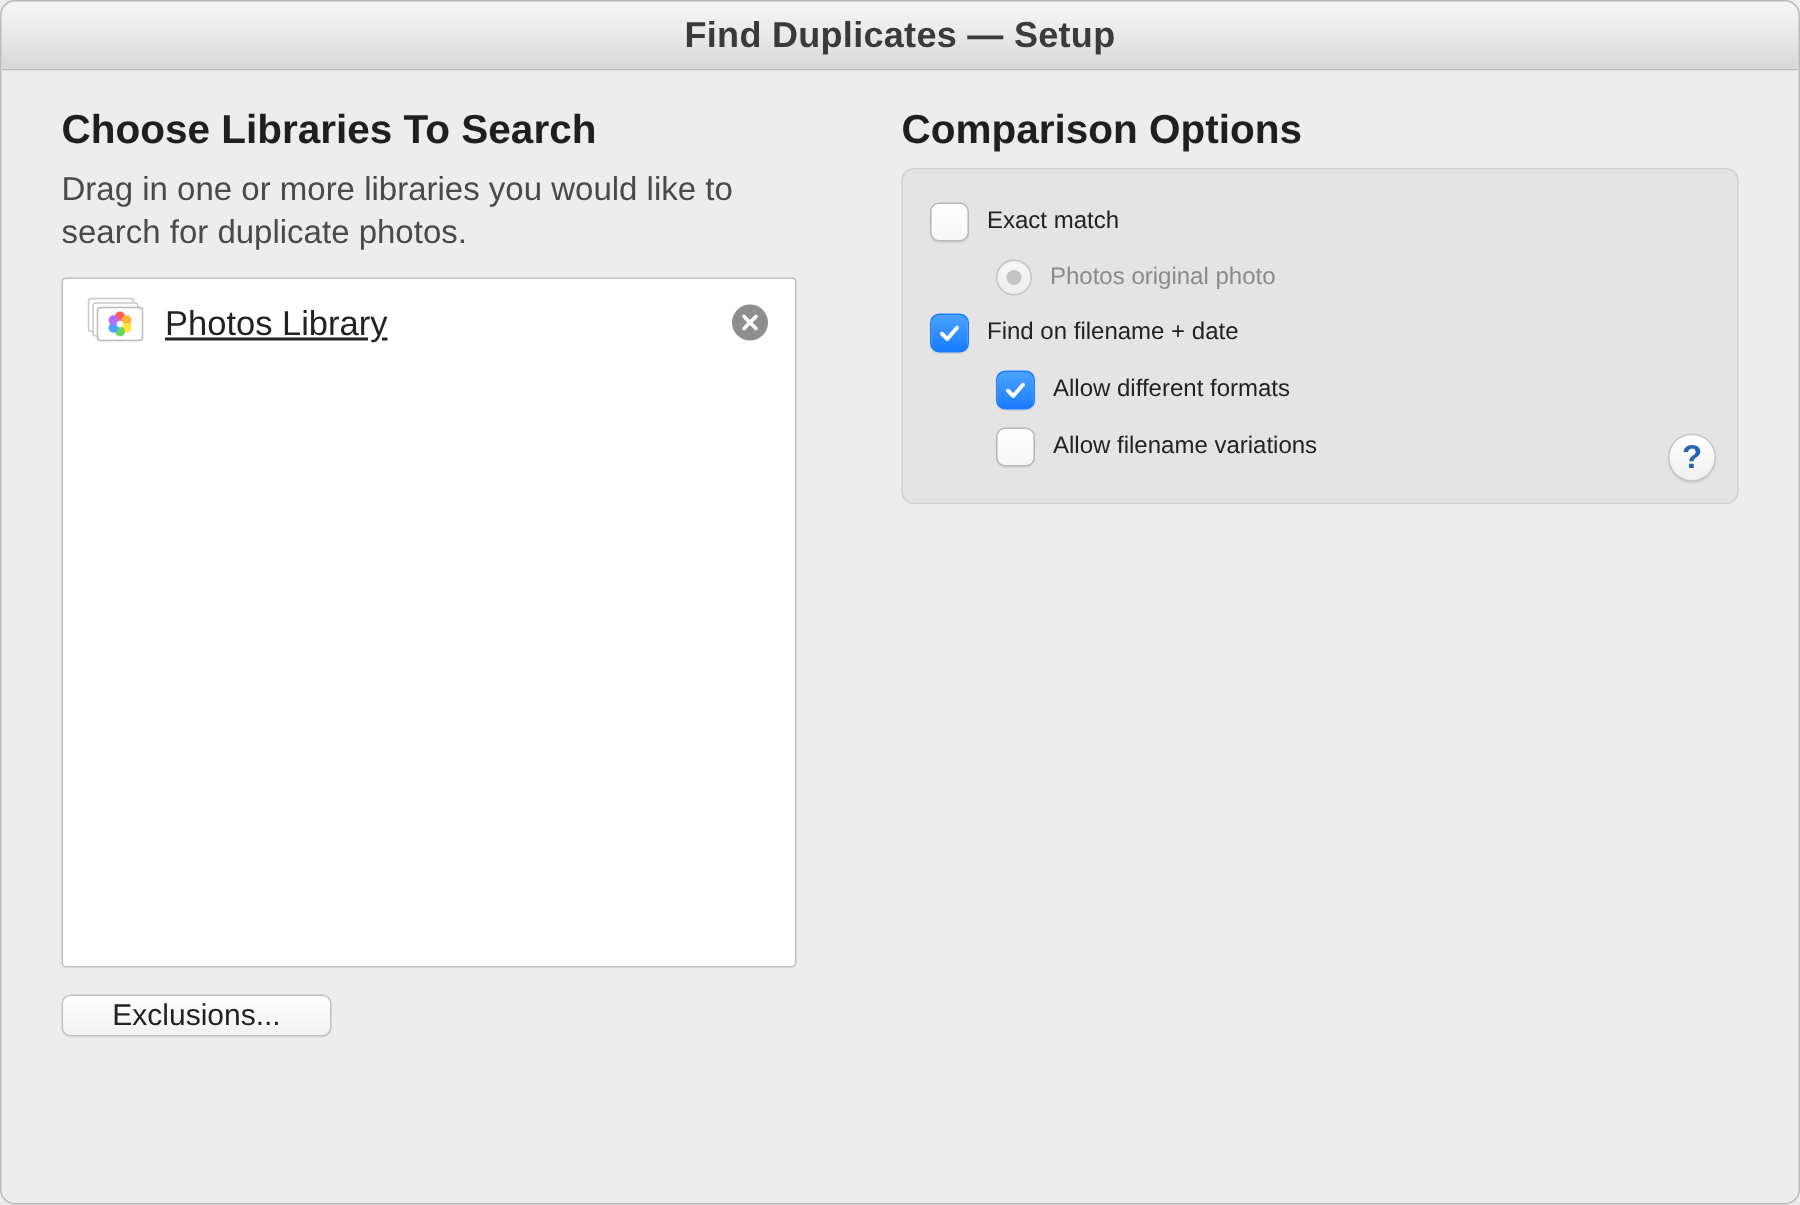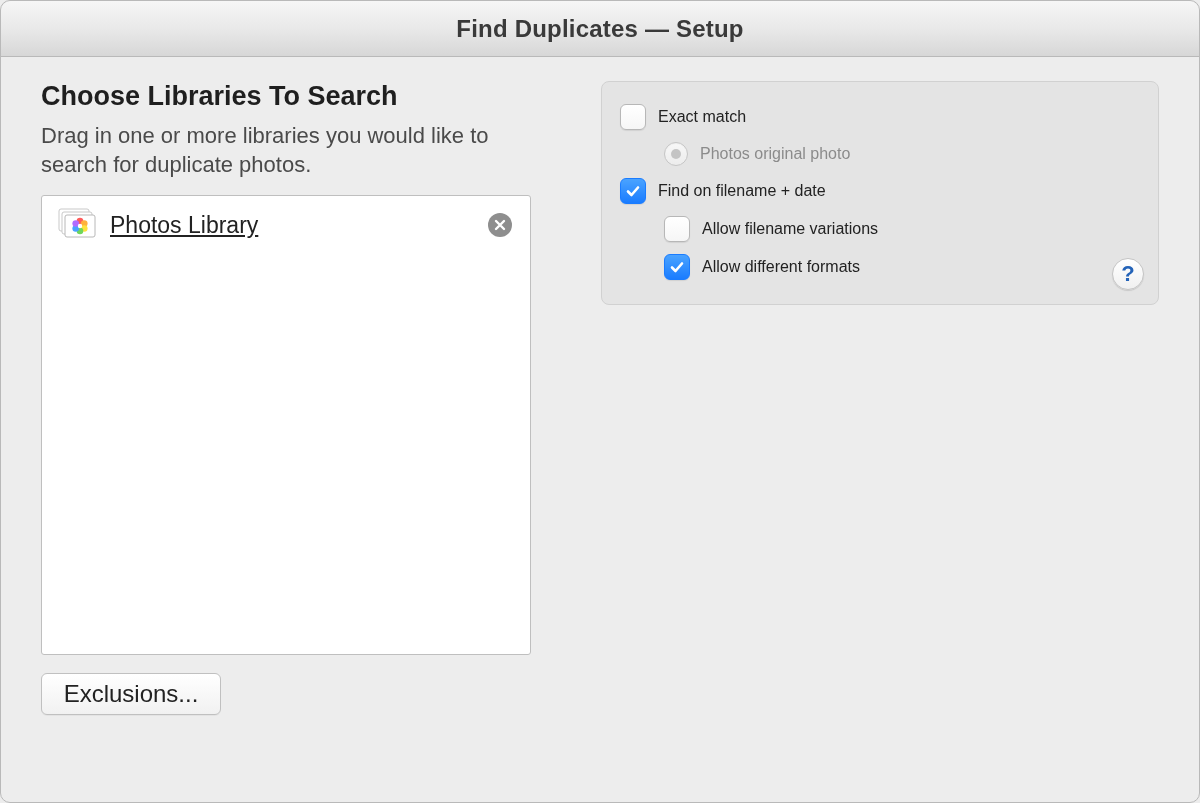--- a/index.html
+++ b/index.html
@@ -7,21 +7,21 @@
   body {
     font-family: -apple-system, "Helvetica Neue", Helvetica, Arial, sans-serif;
     background: #ededed;
     color: #222;
     border: 1px solid #b9b9b9;
     border-radius: 10px;
   }
 
   
   .titlebar {
-    height: 56px;
+    height: 46px;
     background: linear-gradient(to bottom, #f6f6f6 0%, #e9e9e9 50%, #d7d7d7 100%);
     border-bottom: 1px solid #b9b9b9;
     border-top-left-radius: 10px;
     border-top-right-radius: 10px;
     display: flex;
     align-items: center;
     justify-content: center;
     font-size: 24px;
     font-weight: 600;
     color: #3a3a3a;
@@ -84,25 +84,25 @@
     background: #8e8e8e;
     display: flex; align-items: center; justify-content: center;
     cursor: pointer;
   }
   .remove-btn svg { display: block; }
 
   
   .exclusions-btn {
     margin-top: 18px;
     width: 180px;
-    height: 42px;
+    height: 28px;
     background: linear-gradient(to bottom, #ffffff, #f1f1f1);
     border: 1px solid #c0c0c0;
     border-radius: 6px;
-    font-size: 24px;
+    font-size: 20px;
     color: #222;
     cursor: pointer;
     box-shadow: 0 1px 0 rgba(0,0,0,0.04);
   }
 
   
   .options-panel {
     background: #e4e4e4;
     border: 1px solid #d1d1d1;
     border-radius: 8px;
@@ -209,20 +209,21 @@
             </svg>
           </span>
         </span>
       </div>
     </div>
 
     <button class="exclusions-btn">Exclusions...</button>
   </div>
 
   <div class="col-right">
+    <h2 class="section-heading">Comparison Options</h2>
 
     <div class="options-panel">
 
       <div class="opt-row">
         <span class="mac-check"></span>
         <span class="lbl">Exact match</span>
       </div>
 
       <div class="opt-row indent disabled">
         <span class="mac-radio">
@@ -235,32 +236,32 @@
       <div class="opt-row">
         <span class="mac-check checked">
           <svg width="16" height="16" viewBox="0 0 16 16">
               <path d="M3 8.5 L6.5 12 L13 4.5" fill="none" stroke="#fff" stroke-width="2.6" stroke-linecap="round" stroke-linejoin="round"></path>
             </svg>
         </span>
         <span class="lbl">Find on filename + date</span>
       </div>
 
       <div class="opt-row indent">
-        <span class="mac-check"></span>
-        <span class="lbl">Allow filename variations</span>
-      </div>
-
-      <div class="opt-row indent">
         <span class="mac-check checked">
           <svg width="16" height="16" viewBox="0 0 16 16">
               <path d="M3 8.5 L6.5 12 L13 4.5" fill="none" stroke="#fff" stroke-width="2.6" stroke-linecap="round" stroke-linejoin="round"></path>
             </svg>
         </span>
         <span class="lbl">Allow different formats</span>
       </div>
 
+      <div class="opt-row indent">
+        <span class="mac-check"></span>
+        <span class="lbl">Allow filename variations</span>
+      </div>
+
       <div class="help-btn">
         <span>?</span>
       </div>
     </div>
   </div>
 
 </div>
 
 </body></html>

